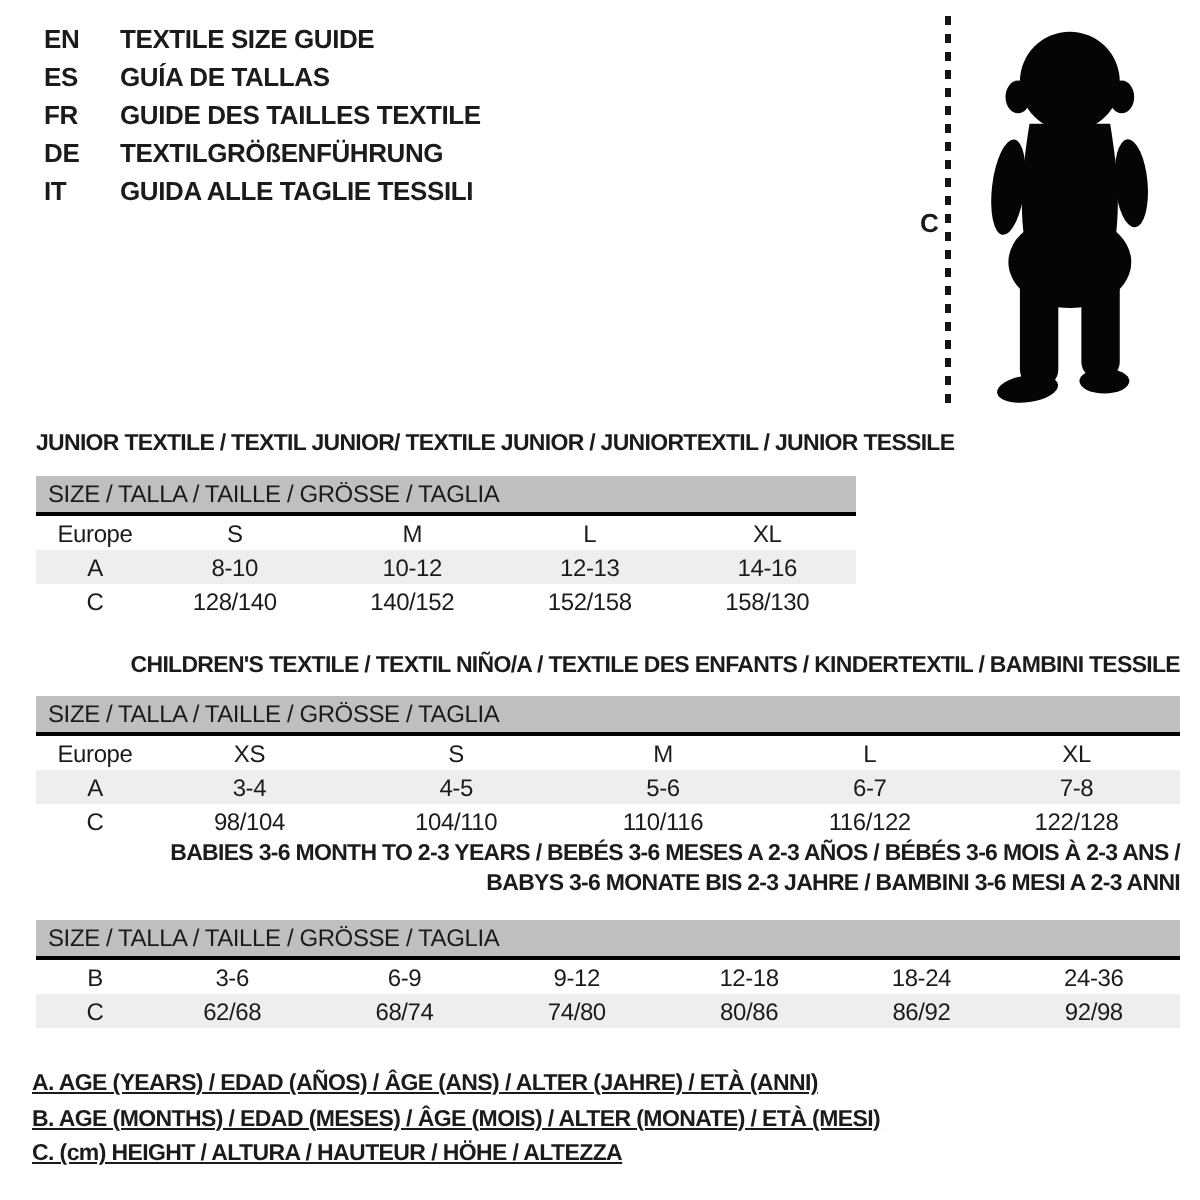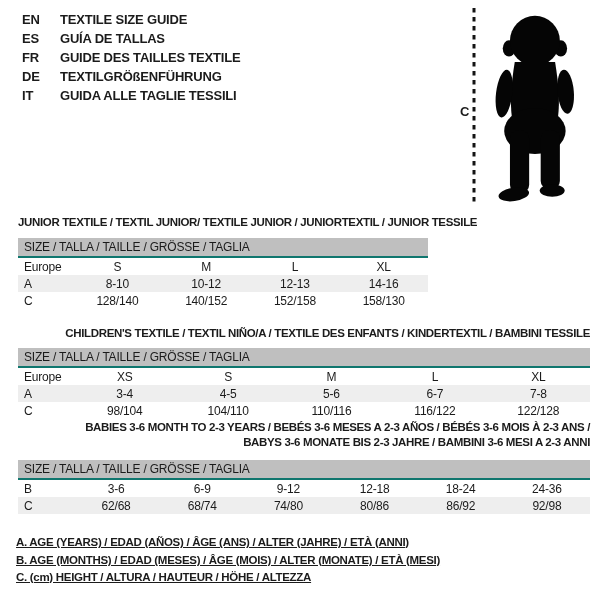--- a/index.html
+++ b/index.html
@@ -22,24 +22,24 @@
   .sec{position:absolute;left:18px;}
   .sec1{top:215px;width:410px;}
   .sec2{top:326px;width:572px;}
   .sec3{top:420px;width:572px;}
   .tbl-title{font-weight:bold;font-size:11.5px;letter-spacing:-0.35px;white-space:nowrap;line-height:15px;text-align:right;}
   table{border-collapse:collapse;width:100%;table-layout:fixed;}
   .sec1 table{margin-top:8px;}
   .sec2 table{margin-top:7px;}
   .sec3 table{margin-top:10px;}
   tr.bar td{background:#bfbfbf;text-align:left;font-size:12px;padding:2px 0 2px 6px;
-            border-bottom:2px solid #0f766e;letter-spacing:-0.2px;height:13px;overflow:hidden;white-space:nowrap;}
+            border-bottom:2px solid #000000;letter-spacing:-0.2px;height:13px;overflow:hidden;white-space:nowrap;}
   td{font-size:12px;text-align:center;padding:1px 2px;height:15px;letter-spacing:-0.2px;
      overflow:hidden;white-space:nowrap;}
-  td.lbl{text-align:left;padding-left:6px;}
+  td.lbl{text-align:center;padding-left:6px;}
   tr.alt td{background:#eeeeee;}
 
   
   .footnotes{position:absolute;left:16px;top:536px;text-decoration:underline;}
   .footnote{font-weight:bold;font-size:11.5px;letter-spacing:-0.3px;height:17.5px;white-space:nowrap;}
 </style>
 </head>
 <body>
 
 <div class="canvas">

